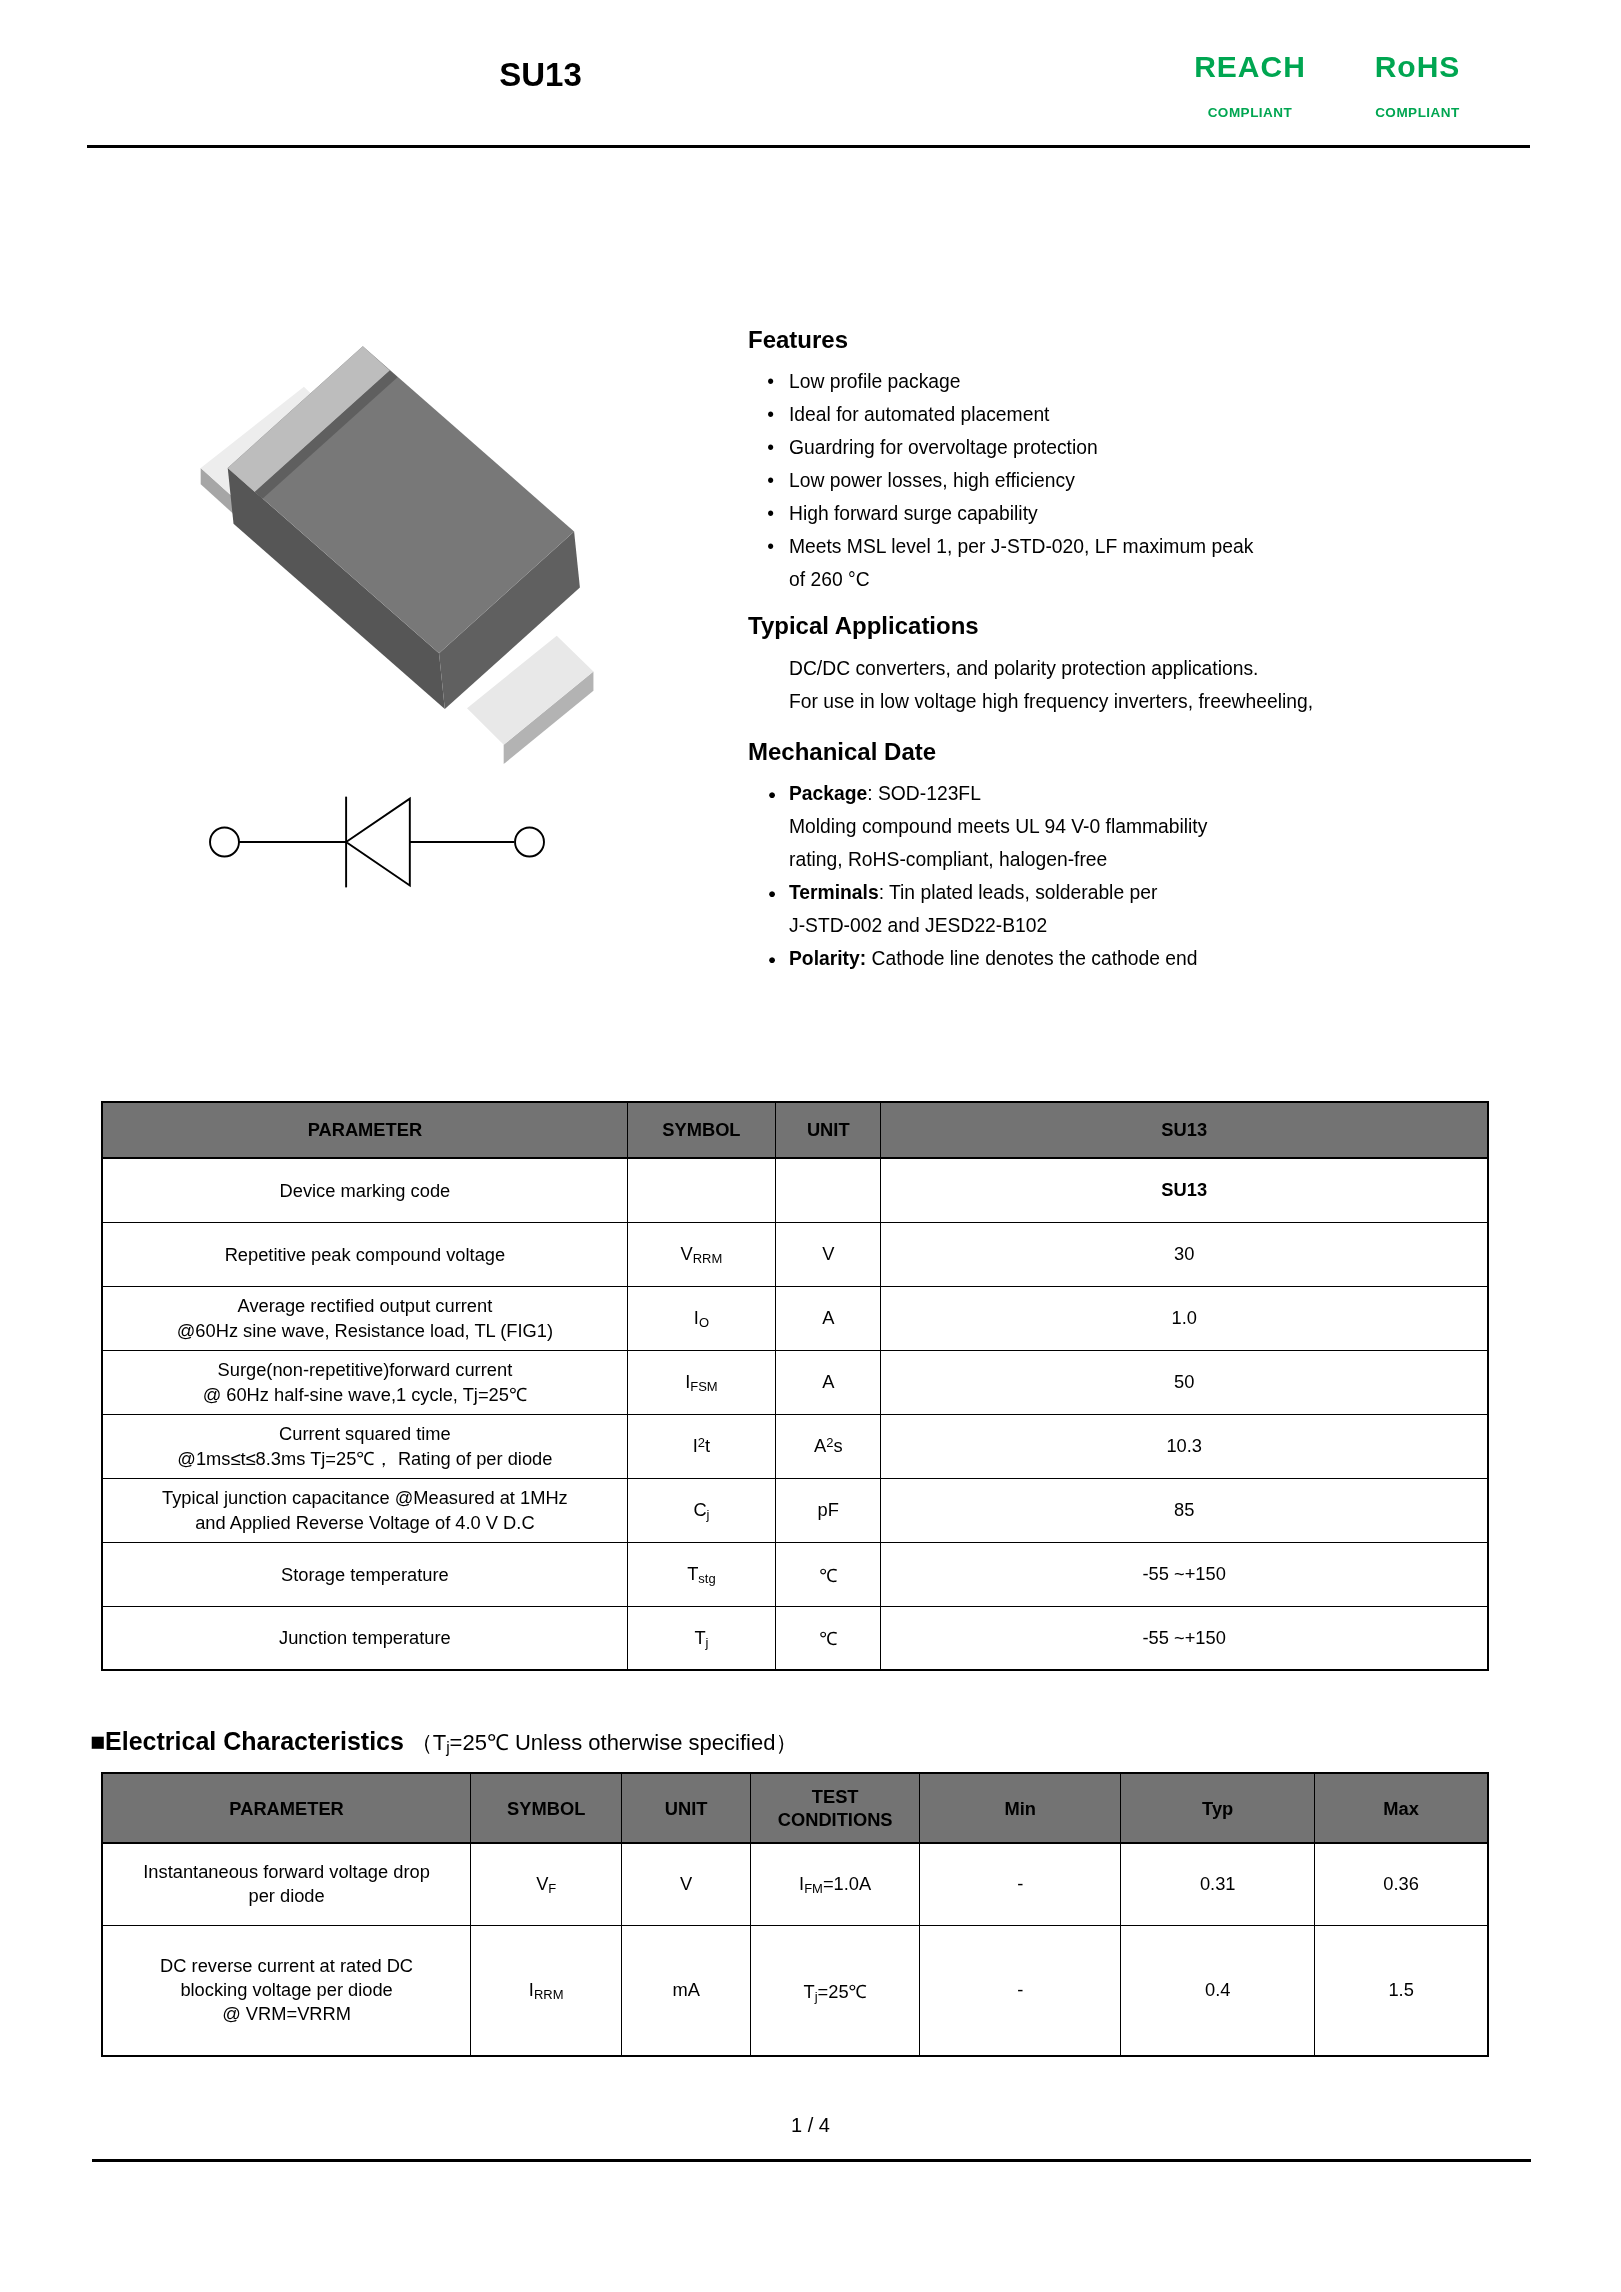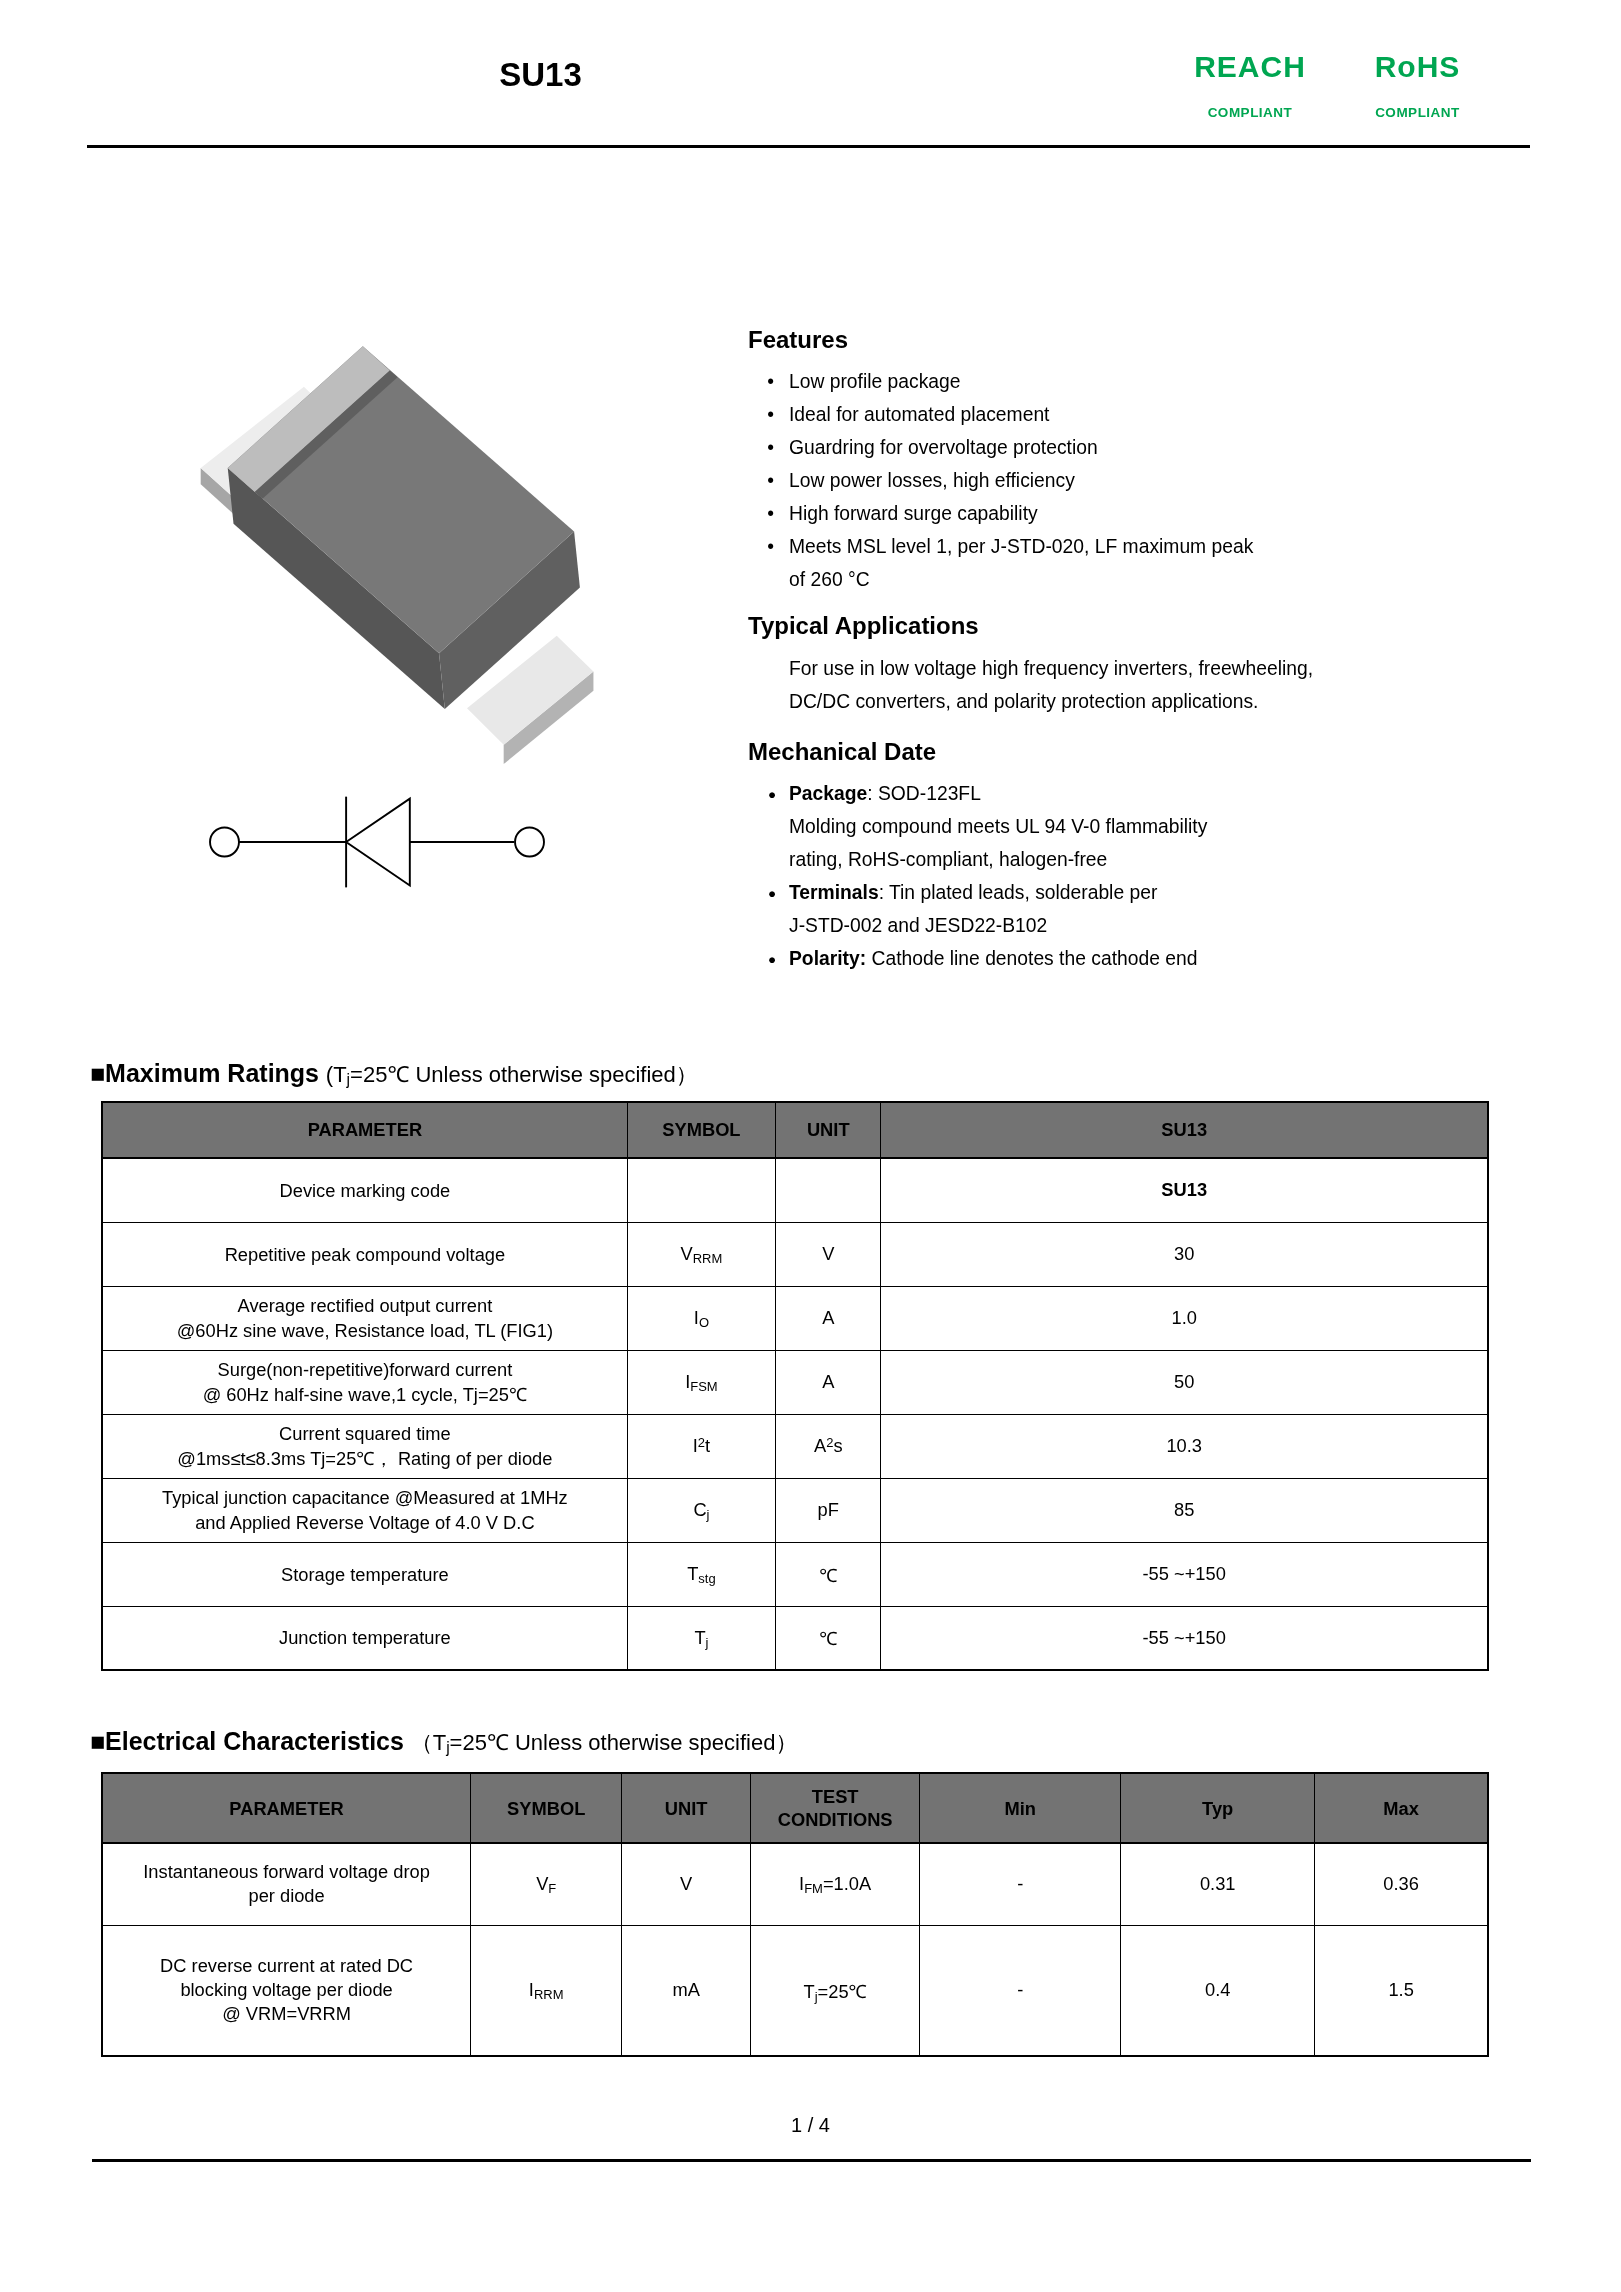--- a/index.html
+++ b/index.html
@@ -124,40 +124,37 @@
         <div class="bullet-line"><span class="dot">•</span><span>Low power losses, high efficiency</span></div>
         <div class="bullet-line"><span class="dot">•</span><span>High forward surge capability</span></div>
         <div class="bullet-line"><span class="dot">•</span><span>Meets MSL level 1, per J-STD-020, LF maximum peak</span></div>
         <div class="bullet-line cont"><span>of 260 °C</span></div>
       </div>
   </div>
 
   <div class="abs applications-block">
     <div class="sec-head">Typical Applications</div>
     <div class="list">
+        <div class="app-line">DC/DC converters, and polarity protection applications.</div>
         <div class="app-line">For use in low voltage high frequency inverters, freewheeling,</div>
-        <div class="app-line">DC/DC converters, and polarity protection applications.</div>
       </div>
   </div>
 
   <div class="abs mechanical-block">
     <div class="sec-head">Mechanical Date</div>
     <div class="list">
         <div class="bullet-line"><span class="dot small">●</span><span class="blab">Package</span><span>: SOD-123FL</span></div>
         <div class="bullet-line cont">Molding compound meets UL 94 V-0 flammability</div>
         <div class="bullet-line cont">rating, RoHS-compliant, halogen-free</div>
         <div class="bullet-line"><span class="dot small">●</span><span class="blab">Terminals</span><span>: Tin plated leads, solderable  per</span></div>
         <div class="bullet-line cont">J-STD-002 and JESD22-B102</div>
         <div class="bullet-line"><span class="dot small">●</span><span class="blab">Polarity:</span><span> Cathode line denotes the cathode end</span></div>
       </div>
   </div>
 
-  <div class="abs tbl-heading mr-heading">
-    <span>■Maximum Ratings</span><span class="cond"><span>(T</span><span class="sub">j</span><span>=25℃ Unless otherwise specified）</span></span>
-  </div>
 
   <table class="abs ds" id="t1">
     <colgroup>
       <col style="width:37.9%">
         <col style="width:10.7%">
         <col style="width:7.6%">
         <col style="width:43.8%">
     </colgroup>
     <thead>
         <tr>

